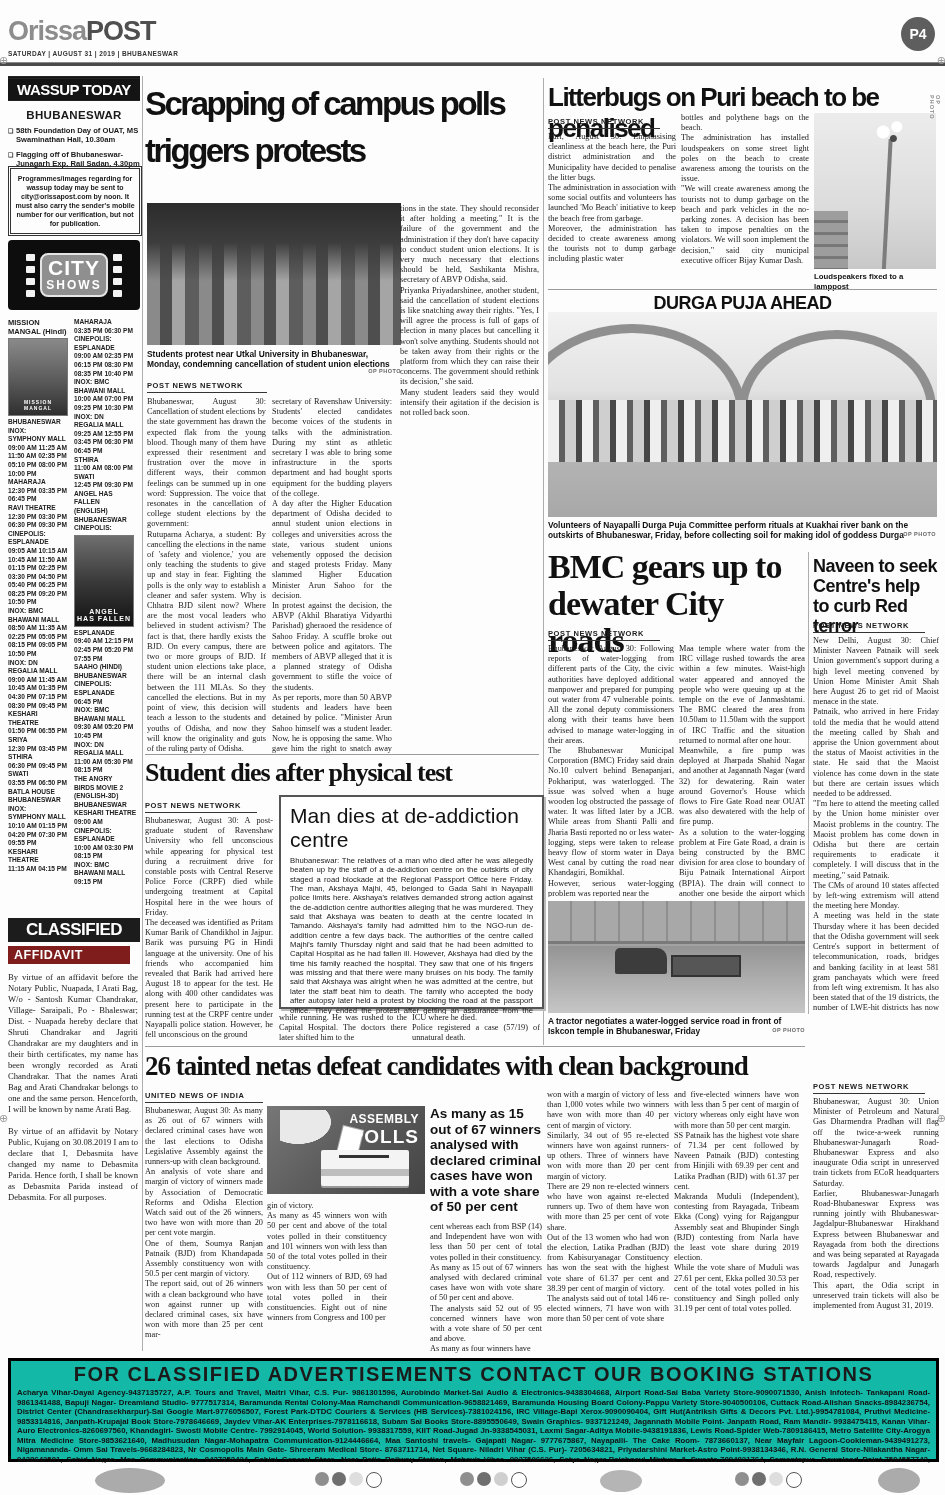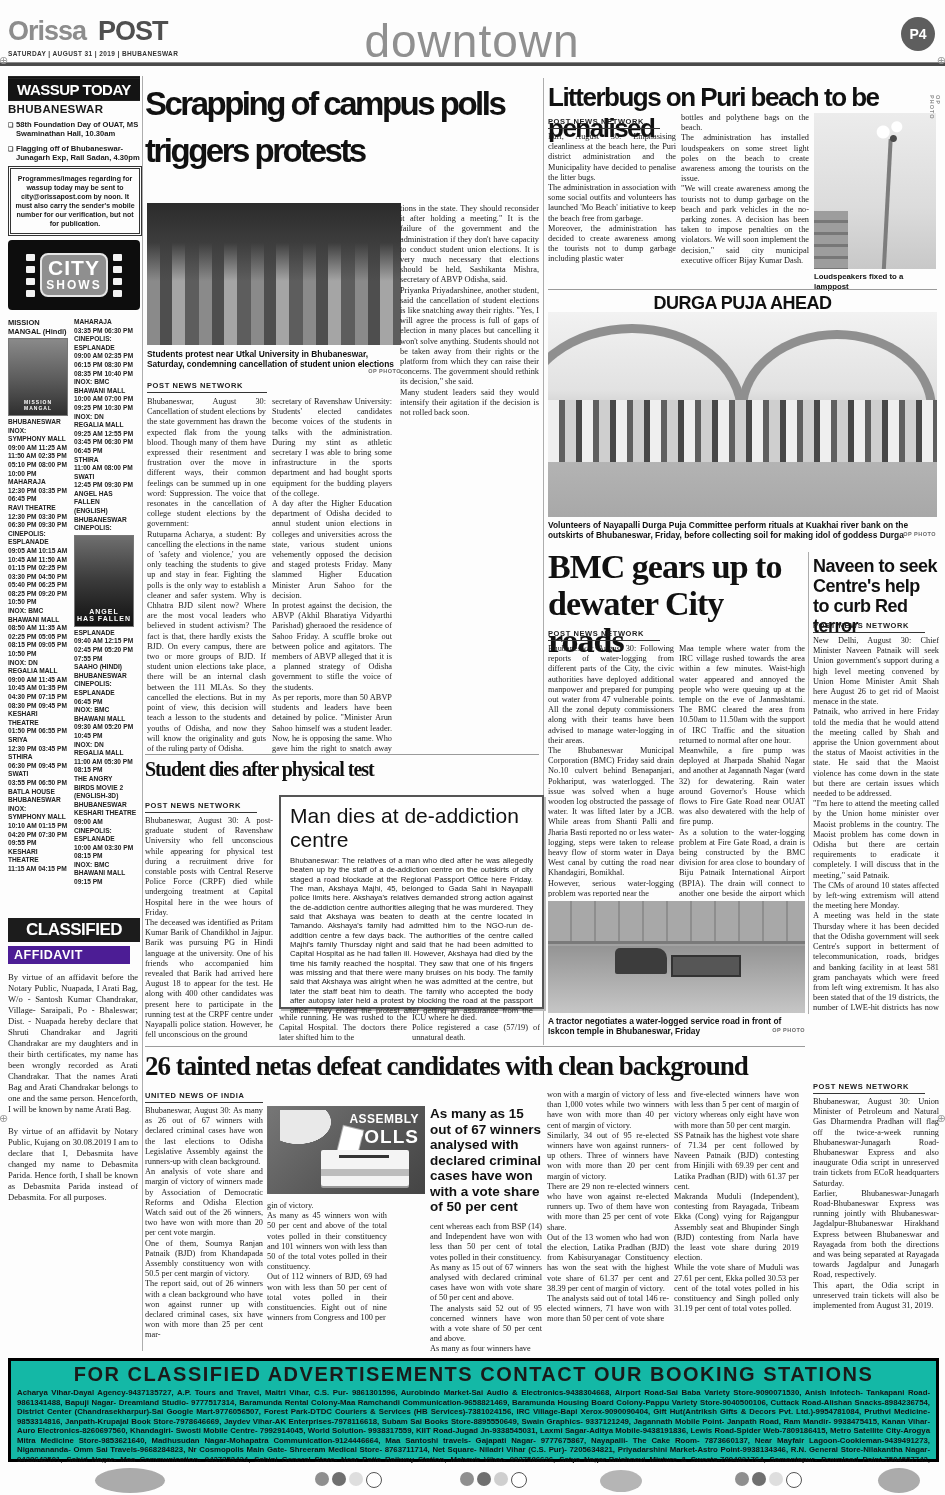--- a/index.html
+++ b/index.html
@@ -3,51 +3,51 @@
 <meta charset="utf-8">
 <style>
   html,body{margin:0;padding:0;background:#e8e8e8;}
   .page{position:relative;width:945px;height:1495px;background:#fdfdfd;margin:0 auto;
         font-family:"Liberation Serif", serif;color:#1a1a1a;overflow:hidden;}
   .abs{position:absolute;}
   .pre{white-space:pre-line;}
   
   .brand{font:900 27px "Liberation Sans", sans-serif;letter-spacing:-1px;}
   .brand .b1{color:#8d8d8d;}
-  .brand .b2{color:#4f4f4f;margin-left:12px;}
+  .brand .b2{color:#4f4f4f;}
   .dateline{font:700 6.5px "Liberation Sans", sans-serif;color:#333;letter-spacing:.4px;margin-top:3px;}
   .section-title{font:400 46px "Liberation Sans", sans-serif;color:#909090;letter-spacing:1px;}
   .page-badge{width:34px;height:34px;border-radius:50%;background:#5e5e5e;color:#fff;
               font:900 14px "Liberation Sans", sans-serif;display:flex;align-items:center;justify-content:center;}
   .header-rule{height:3px;background:#4a4a4a;border-top:1px solid #888;}
   .regmark{color:#9a9a9a;font:400 11px "DejaVu Sans", sans-serif;}
   
   .wassup-title{background:#141414;color:#fff;text-align:center;font:900 15px "Liberation Sans", sans-serif;
                 padding:2px 5px;border-top:3px double #222;border-bottom:1px solid #222;letter-spacing:-.5px;}
-  .wassup-city{text-align:left;font:900 11.5px "Liberation Sans", sans-serif;margin-top:2px;letter-spacing:.3px;}
+  .wassup-city{text-align:center;font:900 11.5px "Liberation Sans", sans-serif;margin-top:8px;letter-spacing:.3px;}
   .wassup-item{font:700 7.6px "Liberation Sans", sans-serif;line-height:9.4px;margin-top:5px;display:flex;}
   .wassup-item .sq{flex:0 0 8px;font-size:6px;margin-top:1px;}
   .note-box{border:1px solid #333;outline:1px solid #333;outline-offset:1px;padding:5px 4px;
             font:700 7px "Liberation Sans", sans-serif;line-height:9px;text-align:center;}
   .cs-logo{background:#0d0d0d;border-radius:4px;display:flex;align-items:center;justify-content:center;gap:5px;}
   .sprockets{display:flex;flex-direction:column;gap:5px;}
   .sprockets i{width:9px;height:7px;background:#f2f2f2;border-radius:1px;display:block;}
   .cs-inner{background:#8f8f8f;border:2px solid #e5e5e5;border-radius:8px;padding:3px 4px;text-align:center;}
   .cs-city{font:900 21px "Liberation Sans", sans-serif;color:#fff;letter-spacing:1px;line-height:20px;}
   .cs-shows{font:700 12px "Liberation Sans", sans-serif;color:#fff;letter-spacing:2px;}
   .listing{font:700 6.6px "Liberation Sans", sans-serif;line-height:8.6px;color:#222;}
   .movie-title{font:900 7.5px "Liberation Sans", sans-serif;line-height:9px;}
   .poster{background:linear-gradient(180deg,#8a8a8a 0%,#5a5a5a 55%,#2f2f2f 100%);border:1px solid #777;
           position:relative;overflow:hidden;}
   .poster.angel{background:linear-gradient(180deg,#6f6f6f 0%,#3a3a3a 50%,#111 100%);}
   .poster .ptxt{position:absolute;bottom:4px;left:0;right:0;text-align:center;color:#fff;
                 font:900 7px "Liberation Sans", sans-serif;letter-spacing:1px;}
   .classified-bar{background:#1c1c1c;color:#fff;text-align:center;font:900 17px "Liberation Sans", sans-serif;
                   padding:2px 0;letter-spacing:-.5px;}
-  .affidavit-bar{background:#4c1d95;color:#fff;text-align:left;font:900 12.5px "Liberation Sans", sans-serif;
+  .affidavit-bar{background:#7f1d1d;color:#fff;text-align:left;font:900 12.5px "Liberation Sans", sans-serif;
                  padding:2px 6px;letter-spacing:.5px;}
   .body-text{font:400 8.3px "Liberation Serif", serif;line-height:10.2px;text-align:justify;overflow:hidden;}
   
   .hl-sans{font-family:"Liberation Sans", sans-serif;font-weight:900;color:#111;}
   .hl-serif{font-family:"Liberation Serif", serif;font-weight:700;color:#111;}
   .byline{font:700 7.5px "Liberation Sans", sans-serif;letter-spacing:.6px;color:#222;
           border-bottom:1.5px solid #333;padding-bottom:2px;}
   .caption{font:700 8.4px "Liberation Sans", sans-serif;line-height:10px;color:#111;}
   .credit{font:700 5.5px "Liberation Sans", sans-serif;color:#666;letter-spacing:.5px;text-align:right;}
   .vline{width:1px;background:#adadad;}
@@ -105,21 +105,20 @@
 </style>
 </head>
 <body>
 
 <div class="page">
 
   <div class="abs" style="left:8px;top:16px;">
     <div class="brand"><span class="b1">Orissa</span><span class="b2">POST</span></div>
     <div class="dateline">SATURDAY | AUGUST 31 | 2019 | BHUBANESWAR</div>
   </div>
-  <div class="abs section-title" style="left:472px;top:14px;transform:translateX(-50%);">downtown</div>
   <div class="abs page-badge" style="right:10px;top:17px;">P4</div>
   <div class="abs header-rule" style="left:0;top:62px;width:945px;"></div>
   <div class="abs regmark" style="left:-1px;top:54px;">⊕</div>
   <div class="abs regmark" style="right:-1px;top:54px;">⊕</div>
   <div class="abs regmark" style="left:-1px;top:1112px;">⊕</div>
   <div class="abs regmark" style="right:-1px;top:1112px;">⊕</div>
 
   <div class="abs vline" style="left:142px;top:76px;height:1275px;"></div>
 
   <div class="abs" style="left:8px;top:76px;width:132px;">
@@ -279,21 +278,21 @@
   </div>
 
   <div class="abs classified-bar" style="left:8px;top:918px;width:132px;">CLASSIFIED</div>
   <div class="abs affidavit-bar" style="left:8px;top:946px;width:110px;">AFFIDAVIT</div>
   <div class="abs body-text pre" style="left:8px;top:972px;width:130px;height:375px;font-size:8.6px;line-height:11px;">By virtue of an affidavit before the Notary Public, Nuapada, I Arati Bag, W/o - Santosh Kumar Chandrakar, Village- Saraipali, Po - Bhaleswar; Dist. - Nuapada hereby declare that Shruti Chandrakar and Jagriti Chandrakar are my daughters and in their birth certificates, my name has been wrongly recorded as Arati Chandrakar. That the names Arati Bag and Arati Chandrakar belongs to one and the same person. Henceforth, I will be known by name Arati Bag.
 
 By virtue of an affidavit by Notary Public, Kujang on 30.08.2019 I am to declare that I, Debasmita have changed my name to Debasmita Parida. Hence forth, I shall be known as Debasmita Parida instead of Debasmita. For all purposes.</div>
 
   <div class="abs hl-sans" style="left:145px;top:80px;width:402px;font-size:33px;line-height:47px;letter-spacing:-2.5px;">Scrapping of campus polls triggers protests</div>
   <div class="photo ph-protest" style="left:147px;top:203px;width:254px;height:142px;"></div>
-  <div class="abs caption" style="left:147px;top:349px;width:254px;">Students protest near Utkal University in Bhubaneswar, Saturday, condemning cancellation of student union elections</div>
+  <div class="abs caption" style="left:147px;top:349px;width:254px;">Students protest near Utkal University in Bhubaneswar, Monday, condemning cancellation of student union elections</div>
   <div class="abs credit" style="left:347px;top:368px;width:54px;">OP PHOTO</div>
   <div class="abs byline" style="left:147px;top:381px;width:120px;">POST NEWS NETWORK</div>
   <div class="abs body-text pre" style="left:147px;top:397px;width:119px;height:356px;">Bhubaneswar, August 30: Cancellation of student elections by the state government has drawn the expected flak from the young blood. Though many of them have expressed their resentment and frustration over the move in different ways, their common feelings can be summed up in one word: Suppression. The voice that resonates in the cancellation of college student elections by the government:
 Rutuparna Acharya, a student: By cancelling the elections in the name of 'safety and violence,' you are only teaching the students to give up and stay in fear. Fighting the polls is the only way to establish a cleaner and safer system. Why is Chhatra BJD silent now? Where are the most vocal leaders who believed in student activism? The fact is that, there hardly exists the BJD. On every campus, there are two or more groups of BJD. If student union elections take place, there will be an internal clash between the 111 MLAs. So they cancelled the elections. But in my point of view, this decision will teach a lesson to the students and youths of Odisha, and now they will know the originality and guts of the ruling party of Odisha.
 Ashutosh Patra, former athletic</div>
   <div class="abs body-text pre" style="left:272px;top:397px;width:120px;height:356px;">secretary of Ravenshaw University: Students' elected candidates become voices of the students in talks with the administration. During my stint as athletic secretary I was able to bring some infrastructure in the sports department and had bought sports equipment for the budding players of the college.
 A day after the Higher Education department of Odisha decided to annul student union elections in colleges and universities across the state, various student unions vehemently opposed the decision and staged protests Friday. Many slammed Higher Education Minister Arun Sahoo for the decision.
 In protest against the decision, the ABVP (Akhil Bharatiya Vidyarthi Parishad) gheraoed the residence of Sahoo Friday. A scuffle broke out between police and agitators. The members of ABVP alleged that it is a planned strategy of Odisha government to stifle the voice of the students.
 As per reports, more than 50 ABVP students and leaders have been detained by police. "Minister Arun Sahoo himself was a student leader. Now, he is opposing the same. Who gave him the right to snatch away the rights of students?" said a protester.
 ABVP coordinator, Sanjay Mallick, said, "We strongly oppose the decision to annul student elec-</div>
@@ -348,21 +347,21 @@
   <div class="abs vline" style="left:808px;top:552px;height:462px;"></div>
   <div class="abs hl-sans" style="left:813px;top:556px;width:126px;font-size:18px;line-height:20px;letter-spacing:-.5px;">Naveen to seek Centre's help to curb Red terror</div>
   <div class="abs byline" style="left:813px;top:621px;width:112px;">POST NEWS NETWORK</div>
   <div class="abs body-text pre" style="left:813px;top:636px;width:126px;height:376px;">New Delhi, August 30: Chief Minister Naveen Patnaik will seek Union government's support during a high level meeting convened by Union Home Minister Amit Shah here August 26 to get rid of Maoist menace in the state.
 Patnaik, who arrived in here Friday told the media that he would attend the meeting called by Shah and apprise the Union government about the status of Maoist activities in the state. He said that the Maoist violence has come down in the state but there are certain issues which needed to be addressed.
 "I'm here to attend the meeting called by the Union home minister over Maoist problems in the country. The Maoist problem has come down in Odisha but there are certain requirements to eradicate it completely. I will discuss that in the meeting," said Patnaik.
 The CMs of around 10 states affected by left-wing extremism will attend the meeting here Monday.
 A meeting was held in the state Thursday where it has been decided that the Odisha government will seek Centre's support in betterment of telecommunication, roads, bridges and banking facility in at least 581 gram panchayats which were freed from left wing extremism. It has also been stated that of the 19 districts, the number of LWE-hit districts has now come down to five now.</div>
 
   <div class="abs hrule" style="left:145px;top:754px;width:394px;"></div>
-  <div class="abs hl-serif" style="left:145px;top:758px;width:396px;font-size:20px;letter-spacing:-1px;">Student dies after physical test</div>
+  <div class="abs hl-serif" style="left:145px;top:758px;width:396px;font-size:26px;letter-spacing:-1px;">Student dies after physical test</div>
   <div class="abs byline" style="left:145px;top:801px;width:112px;">POST NEWS NETWORK</div>
   <div class="abs body-text pre" style="left:145px;top:816px;width:128px;height:224px;">Bhubaneswar, August 30: A post-graduate student of Ravenshaw University who fell unconscious while appearing for physical test during a recruitment drive for constable posts with Central Reserve Police Force (CRPF) died while undergoing treatment at Capital Hospital here in the wee hours of Friday.
 The deceased was identified as Pritam Kumar Barik of Chandikhol in Jajpur. Barik was pursuing PG in Hindi language at the university. One of his friends who accompanied him revealed that Barik had arrived here August 18 to appear for the test. He along with 400 other candidates was present here to participate in the running test at the CRPF centre under Nayapalli police station. However, he fell unconscious on the ground</div>
 
   <div class="abs dd-box" style="left:279px;top:795px;width:243px;height:196px;">
     <div class="dd-title">Man dies at de-addiction centre</div>
     <div class="dd-body" style="height:158px;">Bhubaneswar: The relatives of a man who died after he was allegedly beaten up by the staff of a de-addiction centre on the outskirts of city staged a road blockade at the Regional Passport Office here Friday. The man, Akshaya Majhi, 45, belonged to Gada Sahi in Nayapalli police limits here. Akshaya's relatives demanded strong action against the de-addiction centre authorities alleging that he was murdered. They said that Akshaya was beaten to death at the centre located in Tamando. Akshaya's family had admitted him to the NGO-run de-addition centre a few days back. The authorities of the centre called Majhi's family Thursday night and said that he had been admitted to Capital Hospital as he had fallen ill. However, Akshaya had died by the time his family reached the hospital. They saw that one of his fingers was missing and that there were many bruises on his body. The family said that Akshaya was alright when he was admitted at the centre, but later the staff beat him to death. The family who accepted the body after autopsy later held a protest by blocking the road at the passport office. They ended the protest after getting an assurance from the authorities that strong action will be taken against the de-addition centre's staff if they are found guilty. A case was registered at the Tamando police station in this regard.</div>
   </div>
   <div class="abs body-text pre" style="left:279px;top:1013px;width:128px;height:52px;">while running. He was rushed to the Capital Hospital. The doctors there later shifted him to the</div>
   <div class="abs body-text pre" style="left:412px;top:1013px;width:128px;height:52px;">ICU where he died.

